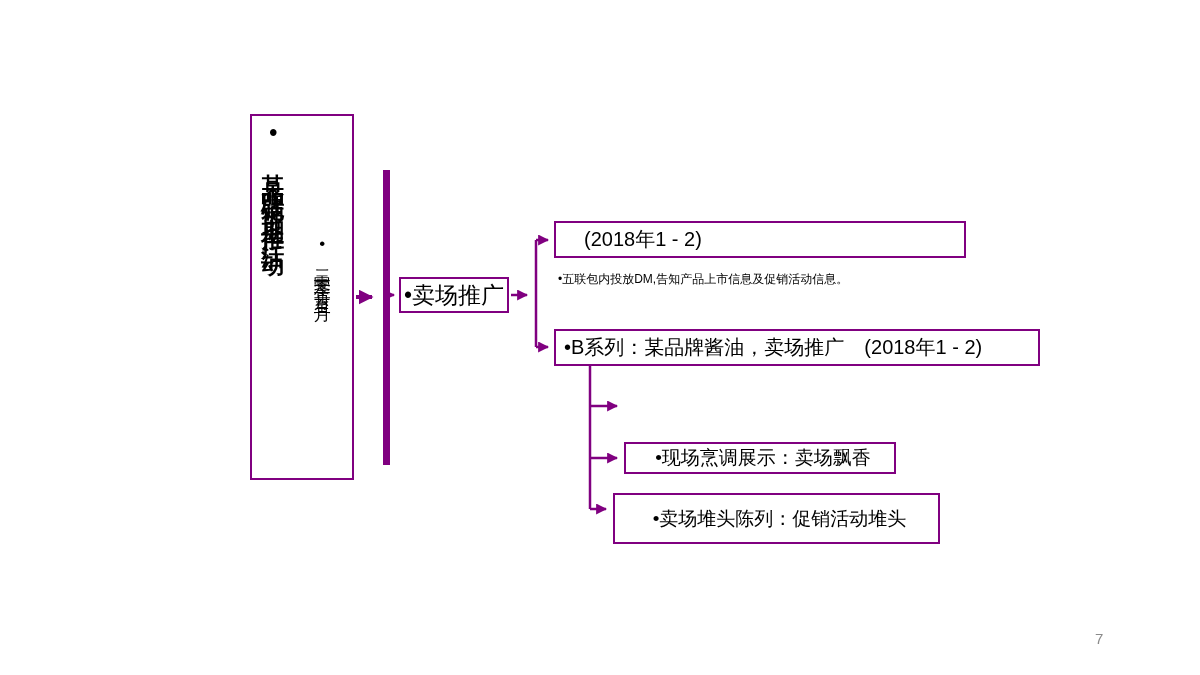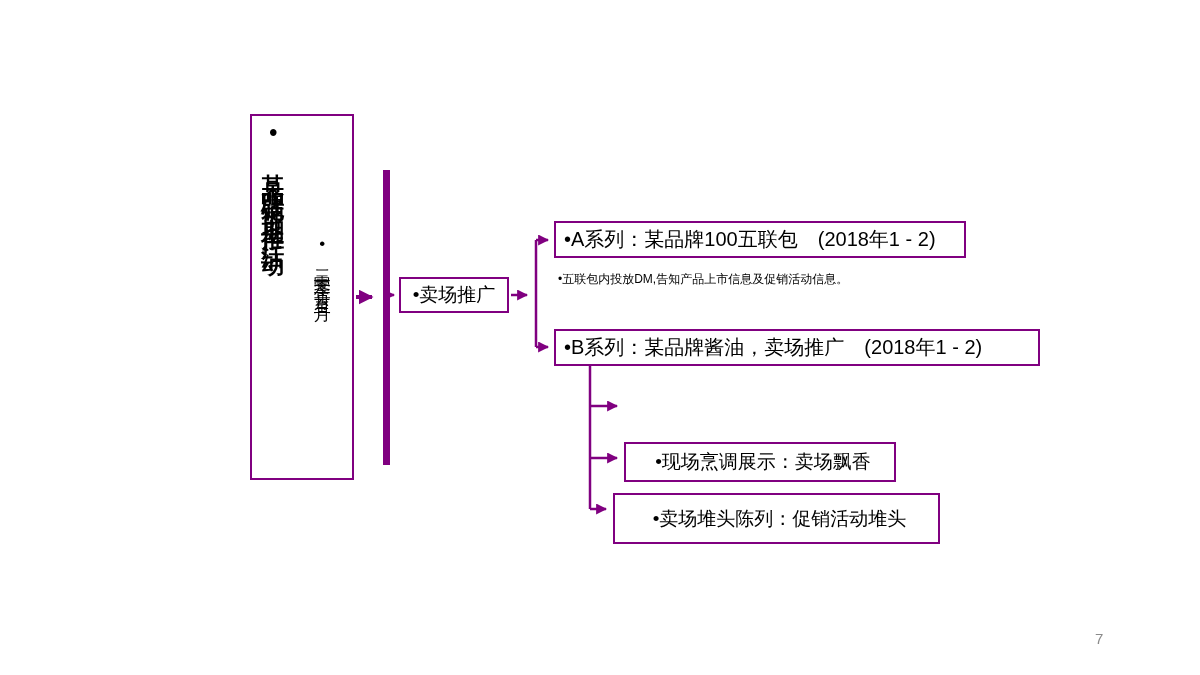--- a/index.html
+++ b/index.html
@@ -28,31 +28,31 @@
   .vtitle{
     position:absolute;left:8px;top:4px;
     writing-mode:vertical-rl;text-orientation:upright;
     font-size:23px;font-weight:bold;letter-spacing:9px;line-height:1.1;
   }
   .vsub{
     position:absolute;left:60px;top:118px;
     writing-mode:vertical-rl;text-orientation:upright;
     font-size:17px;letter-spacing:4px;line-height:1.1;
   }
-  .level1-box{left:399px;top:277px;width:110px;height:36px;justify-content:center;font-size:19px;}
+  .level1-box{left:399px;top:277px;width:110px;height:36px;justify-content:center;font-size:23px;}
   .series-a-box{left:554px;top:221px;width:412px;height:37px;padding-left:8px;font-size:20px;}
   .series-b-box{left:554px;top:329px;width:486px;height:37px;padding-left:8px;font-size:20px;}
   .date-small{font-size:20px;margin-left:20px;}
   .note-text{
     position:absolute;left:558px;top:272px;width:492px;
     font-size:12px;line-height:1.28;white-space:normal;
   }
   .leaf-box{font-size:19px;padding-left:6px;justify-content:center;}
   .leaf-1{left:624px;top:390px;width:243px;height:32px;}
-  .leaf-2{left:624px;top:442px;width:272px;height:40px;}
+  .leaf-2{left:624px;top:442px;width:272px;height:32px;}
   .leaf-3{left:613px;top:493px;width:327px;height:51px;align-items:center;}
   .page-number{
     position:absolute;left:1095px;top:630px;
     font-size:15px;color:#8a8a8a;
   }
 </style>
 </head>
 <body>
 
 <div class="slide" style="--accent:#800080;">
@@ -84,21 +84,20 @@
   <div class="pbox root-box">
     <div class="vtitle">•某品牌铺货期推广活动</div>
     <div class="vsub">•二零零二年一月至二月</div>
   </div>
 
   <div class="pbox level1-box">
     <span>•卖场推广</span>
   </div>
 
   <div class="pbox series-a-box">
-    <span>•A系列：某品牌100五联包</span>
     <span class="date-small">(2018年1 - 2)</span>
   </div>
 
   <div class="note-text">•五联包内投放DM,告知产品上市信息及促销活动信息。</div>
 
   <div class="pbox series-b-box">
     <span>•B系列：某品牌酱油，卖场推广</span>
     <span class="date-small">(2018年1 - 2)</span>
   </div>
 

